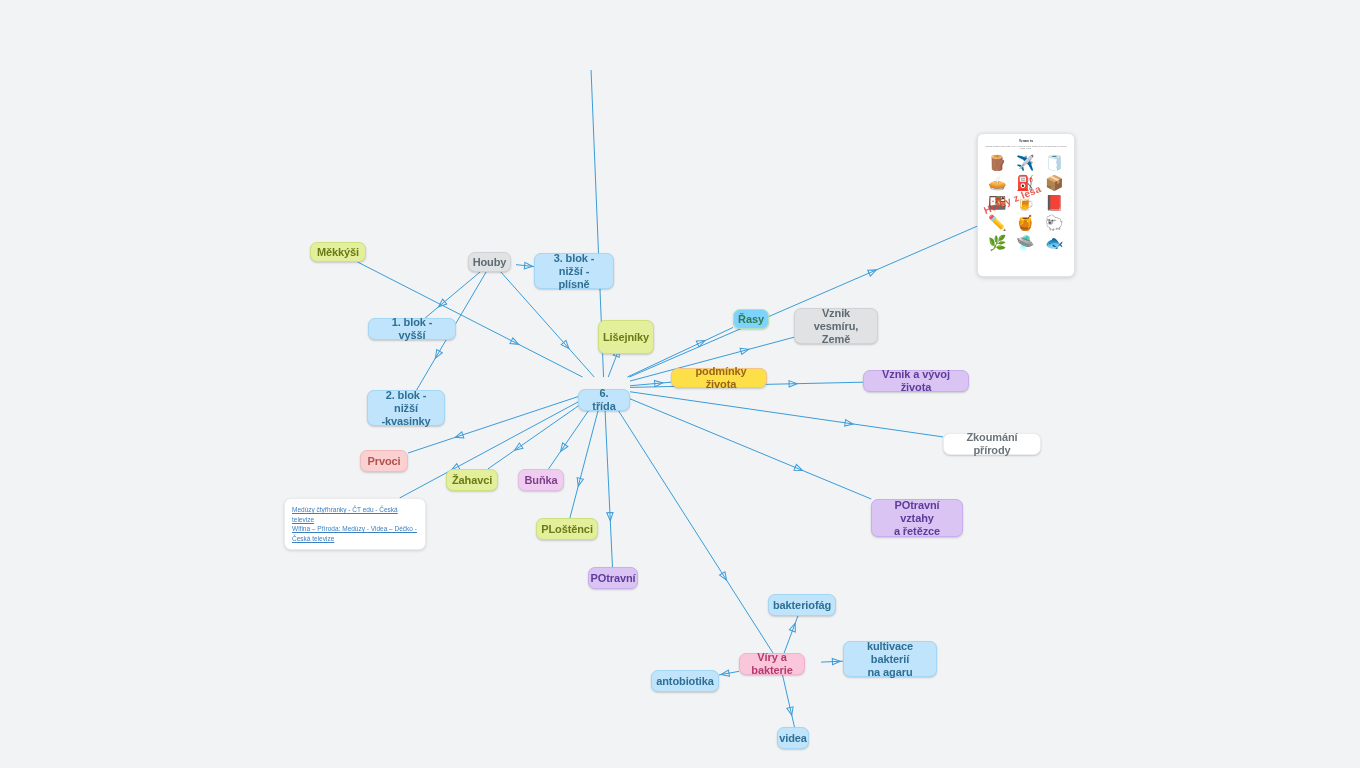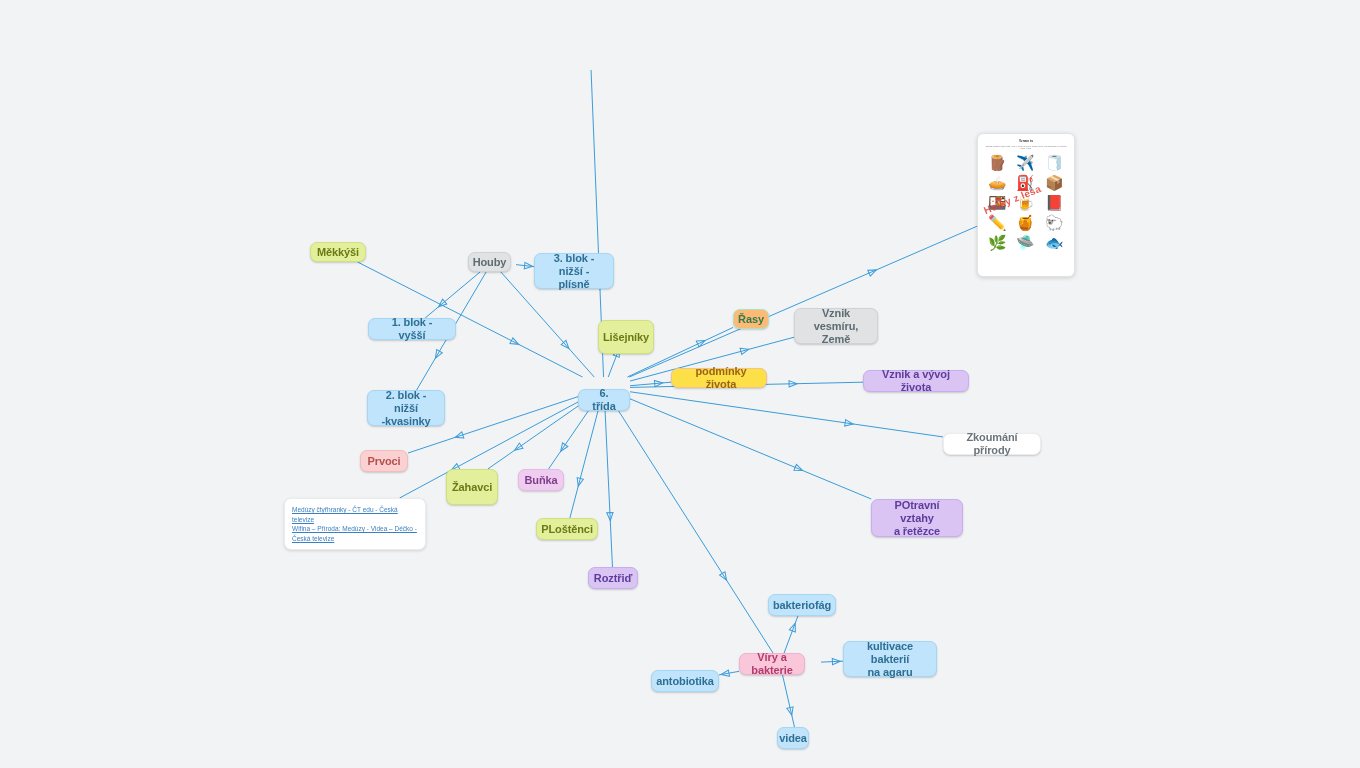--- a/index.html
+++ b/index.html
@@ -23,21 +23,21 @@
     font-weight:bold;
     font-size:11px;
     line-height:13px;
     padding:4px 8px;
     box-shadow:0 1px 2px rgba(0,0,0,.18);
     white-space:pre-line;
     letter-spacing:-.1px;
   }
   .c-blue   {background:#bfe4fb;border-color:#a4d6f5;color:#2f6f93;}
   .c-lime   {background:#e3ef9b;border-color:#cfe07e;color:#6a7a16;}
-  .c-green  {background:#fdba74;border-color:#aee3c0;color:#2f7a4e;}
+  .c-green  {background:#7dd3fc;border-color:#aee3c0;color:#2f7a4e;}
   .c-gray   {background:#e0e2e4;border-color:#d0d2d5;color:#5e6b73;}
   .c-orange {background:#fde047;border-color:#f2c488;color:#9a6418;padding-left:12px;}
   .c-purple {background:#d9c4f4;border-color:#c8aeee;color:#5e3c9b;}
   .c-pink   {background:#f0cdf0;border-color:#e4bae6;color:#7d3f8a;}
   .c-rose   {background:#fad0d0;border-color:#f3bdbd;color:#b4504e;}
   .c-magenta{background:#f9c6da;border-color:#f2b2cd;color:#b43a6d;}
   .c-white  {background:#ffffff;border-color:#ececec;color:#6b747b;}
 
   
   .linkcard{
@@ -156,24 +156,24 @@
     <div class="node c-green" style="left: 733px; top: 309px; width: 36px; height: 20px;">Řasy</div>
     <div class="node c-gray" style="left: 794px; top: 308px; width: 84px; height: 36px;">Vznik vesmíru,
 Země</div>
     <div class="node c-blue" style="left: 578px; top: 389px; width: 52px; height: 22px;">6. třída</div>
     <div class="node c-orange" style="left: 671px; top: 368px; width: 96px; height: 20px;">podmínky života</div>
     <div class="node c-purple" style="left: 863px; top: 370px; width: 106px; height: 22px;">Vznik a vývoj života</div>
     <div class="node c-white" style="left: 943px; top: 433px; width: 98px; height: 22px;">Zkoumání přírody</div>
     <div class="node c-purple" style="left: 871px; top: 499px; width: 92px; height: 38px;">POtravní vztahy
 a řetězce</div>
     <div class="node c-rose" style="left: 360px; top: 450px; width: 48px; height: 22px;">Prvoci</div>
-    <div class="node c-lime" style="left: 446px; top: 469px; width: 52px; height: 36px;">Žahavci</div>
+    <div class="node c-lime" style="left: 446px; top: 469px; width: 52px; height: 22px;">Žahavci</div>
     <div class="node c-pink" style="left: 518px; top: 469px; width: 46px; height: 22px;">Buňka</div>
     <div class="node c-lime" style="left: 536px; top: 518px; width: 62px; height: 22px;">PLoštěnci</div>
-    <div class="node c-purple" style="left: 588px; top: 567px; width: 50px; height: 22px;">Roztřiď</div>
+    <div class="node c-purple" style="left: 588px; top: 567px; width: 50px; height: 22px;">POtravní</div>
     <div class="node c-blue" style="left: 768px; top: 594px; width: 68px; height: 22px;">bakteriofág</div>
     <div class="node c-magenta" style="left: 739px; top: 653px; width: 66px; height: 22px;">Víry a bakterie</div>
     <div class="node c-blue" style="left: 843px; top: 641px; width: 94px; height: 36px;">kultivace bakterií
 na agaru</div>
     <div class="node c-blue" style="left: 651px; top: 670px; width: 68px; height: 22px;">antobiotika</div>
     <div class="node c-blue" style="left: 777px; top: 727px; width: 32px; height: 22px;">videa</div>
     <div class="linkcard" style="left: 284px; top: 498px; width: 142px; min-height: 48px;">
       <a>Medúzy čtyřhranky - ČT edu - Česká televize</a>
       <a>Wifina – Příroda: Medúzy - Videa – Déčko - Česká televize</a>
     </div>

